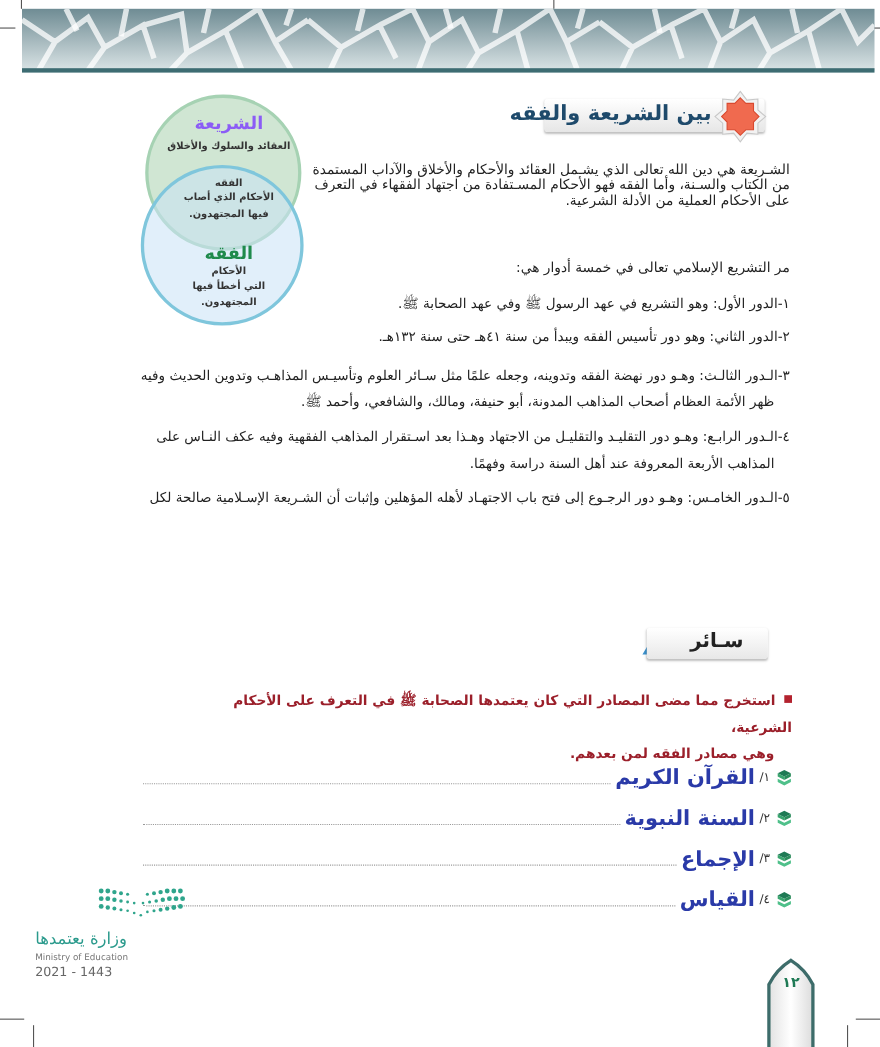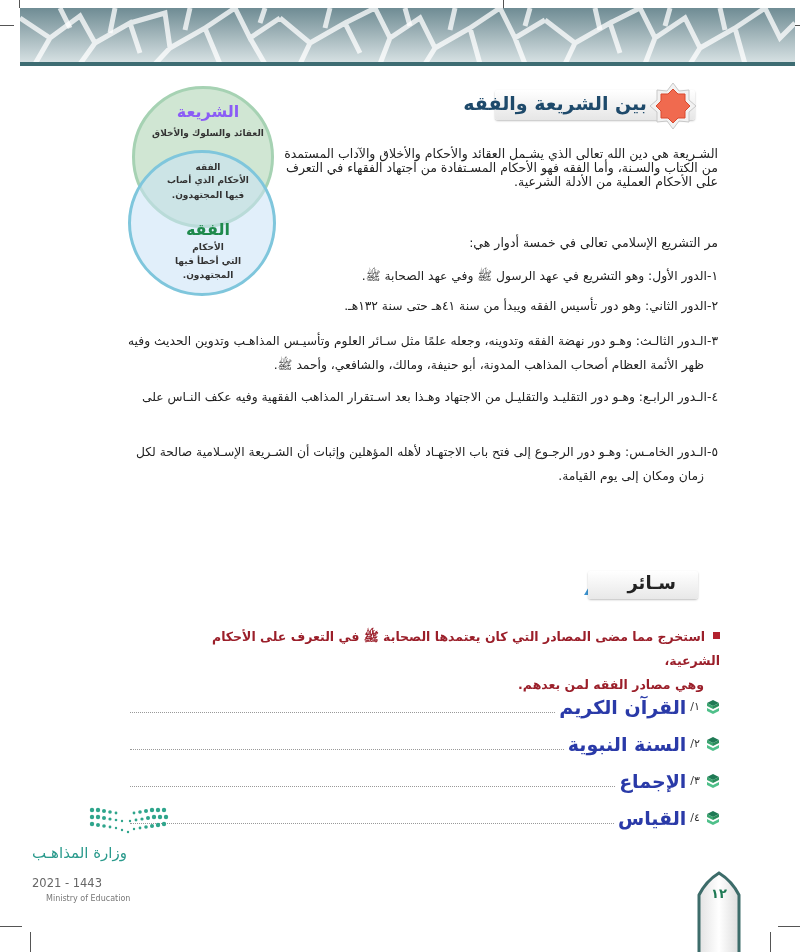--- a/index.html
+++ b/index.html
@@ -78,21 +78,21 @@
       position: relative; height: 37px; direction: rtl; display: flex; align-items: center;
     }
     .answer-row .gem { width: 14px; height: 16px; margin-left: 6px; flex: none; }
     .answer-row .num { font-size: 11px; color: #333; margin-left: 4px; flex: none; }
     .answer-row .ans { font-size: 19px; font-weight: bold; color: #2a3aa8; margin-left: 4px; flex: none; }
     .answer-row .dots { flex: 1; border-bottom: 1px dotted #999; height: 1px; margin-top: 12px; }
 
     
     .moe { position: absolute; left: 30px; top: 800px; width: 160px; height: 95px; }
     .moe-ar { position: absolute; left: 2px; top: 44px; font-size: 15px; color: #2a9a8c; direction: rtl; }
-    .moe-en { position: absolute; left: 16px; top: 66px; font-size: 8px; color: #777; margin-top: 28px; }
+    .moe-en { position: absolute; left: 2px; top: 66px; font-size: 8px; color: #777; }
     .moe-year { position: absolute; left: 2px; top: 76px; font-size: 11.5px; color: #666; }
 
     .page-tab { position: absolute; left: 696px; top: 871px; width: 46px; height: 81px; }
     .page-num { position: absolute; left: 696px; top: 886px; width: 46px; text-align: center; font-size: 13px; font-weight: bold; color: #1f7a55; }
   </style>
 </head>
 <body>
 
 <div class="crop" style="left:0;top:25px;width:14px;height:1px;"></div>
 <div class="crop" style="left:19px;top:0;width:1px;height:8px;"></div>
@@ -143,24 +143,24 @@
 </div>
 <div class="rtl-block stage" style="top:294px;">
   <span>٢-الدور الثاني: وهو دور تأسيس الفقه ويبدأ من سنة ٤١هـ حتى سنة ١٣٢هـ.</span>
 </div>
 <div class="rtl-block stage" style="top:329px;">
   <span>٣-الـدور الثالـث: وهـو دور نهضة الفقه وتدوينه، وجعله علمًا مثل سـائر العلوم وتأسيـس المذاهـب وتدوين الحديث وفيه</span>
   <span class="cont">ظهر الأئمة العظام أصحاب المذاهب المدونة، أبو حنيفة، ومالك، والشافعي، وأحمد ﷺ.</span>
 </div>
 <div class="rtl-block stage" style="top:385px;">
   <span>٤-الـدور الرابـع: وهـو دور التقليـد والتقليـل من الاجتهاد وهـذا بعد اسـتقرار المذاهب الفقهية وفيه عكف النـاس على</span>
+  <span class="cont">المذاهب الأربعة المعروفة عند أهل السنة دراسة وفهمًا.</span>
 </div>
 <div class="rtl-block stage" style="top:440px;">
   <span>٥-الـدور الخامـس: وهـو دور الرجـوع إلى فتح باب الاجتهـاد لأهله المؤهلين وإثبات أن الشـريعة الإسـلامية صالحة لكل</span>
-  <span class="cont">زمان ومكان إلى يوم القيامة.</span>
 </div>
 
 <svg class="activity-tab" viewBox="0 0 60 26">
   <polygon points="14,3 58,3 50,23 2,23 8,13" fill="#3d93cf"></polygon>
   <polygon points="14,3 58,3 54,11 10,11" fill="#7cc0ea"></polygon>
 </svg>
 <div class="activity-box">
   <div class="activity-label">سـائر</div>
 </div>
 
@@ -251,21 +251,21 @@
         <circle cx="130" cy="17" r="2.2"></circle>
         <circle cx="136" cy="17" r="2.2"></circle>
       <circle cx="104" cy="29" r="1.2"></circle>
         <circle cx="110" cy="28" r="1.4"></circle>
         <circle cx="116" cy="27" r="1.8"></circle>
         <circle cx="122" cy="26" r="2"></circle>
         <circle cx="128" cy="25" r="2.2"></circle>
         <circle cx="134" cy="24" r="2.2"></circle>
     </g>
   </svg>
-  <div class="moe-ar">وزارة المذاهـب</div>
+  <div class="moe-ar">وزارة يعتمدها</div>
   <div class="moe-en">Ministry of Education</div>
   <div class="moe-year">2021 - 1443</div>
 </div>
 
 <svg class="page-tab" viewBox="0 0 46 81">
   <defs>
     <linearGradient id="pg" x1="0" x2="1" y1="0" y2="0">
       <stop offset="0" stop-color="#e2e2e2"></stop>
         <stop offset="0.5" stop-color="#ffffff"></stop>
         <stop offset="1" stop-color="#dcdcdc"></stop>

